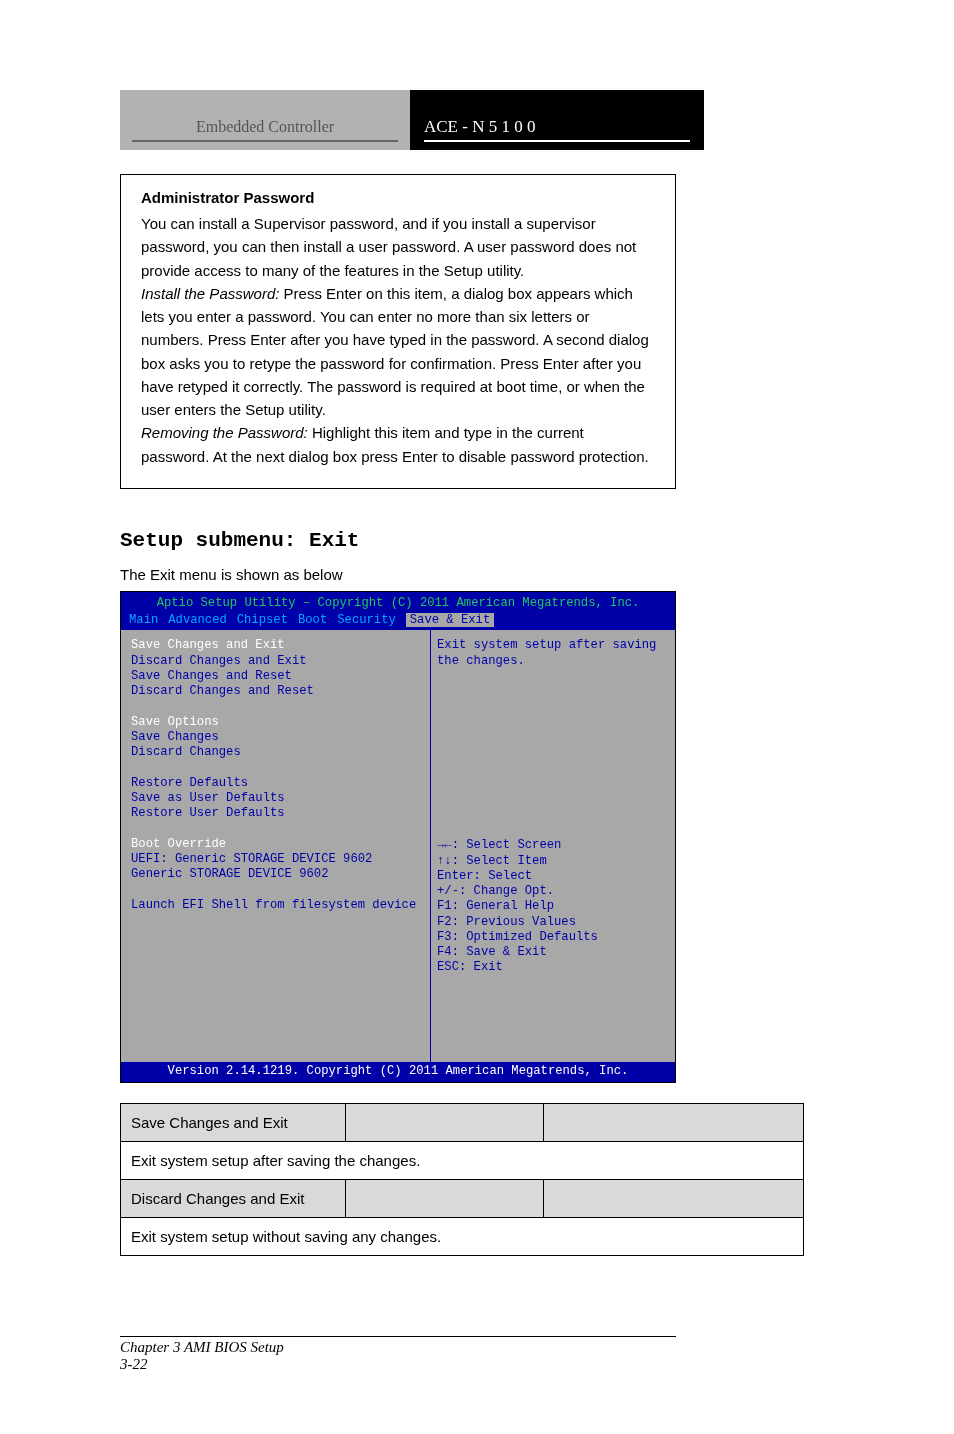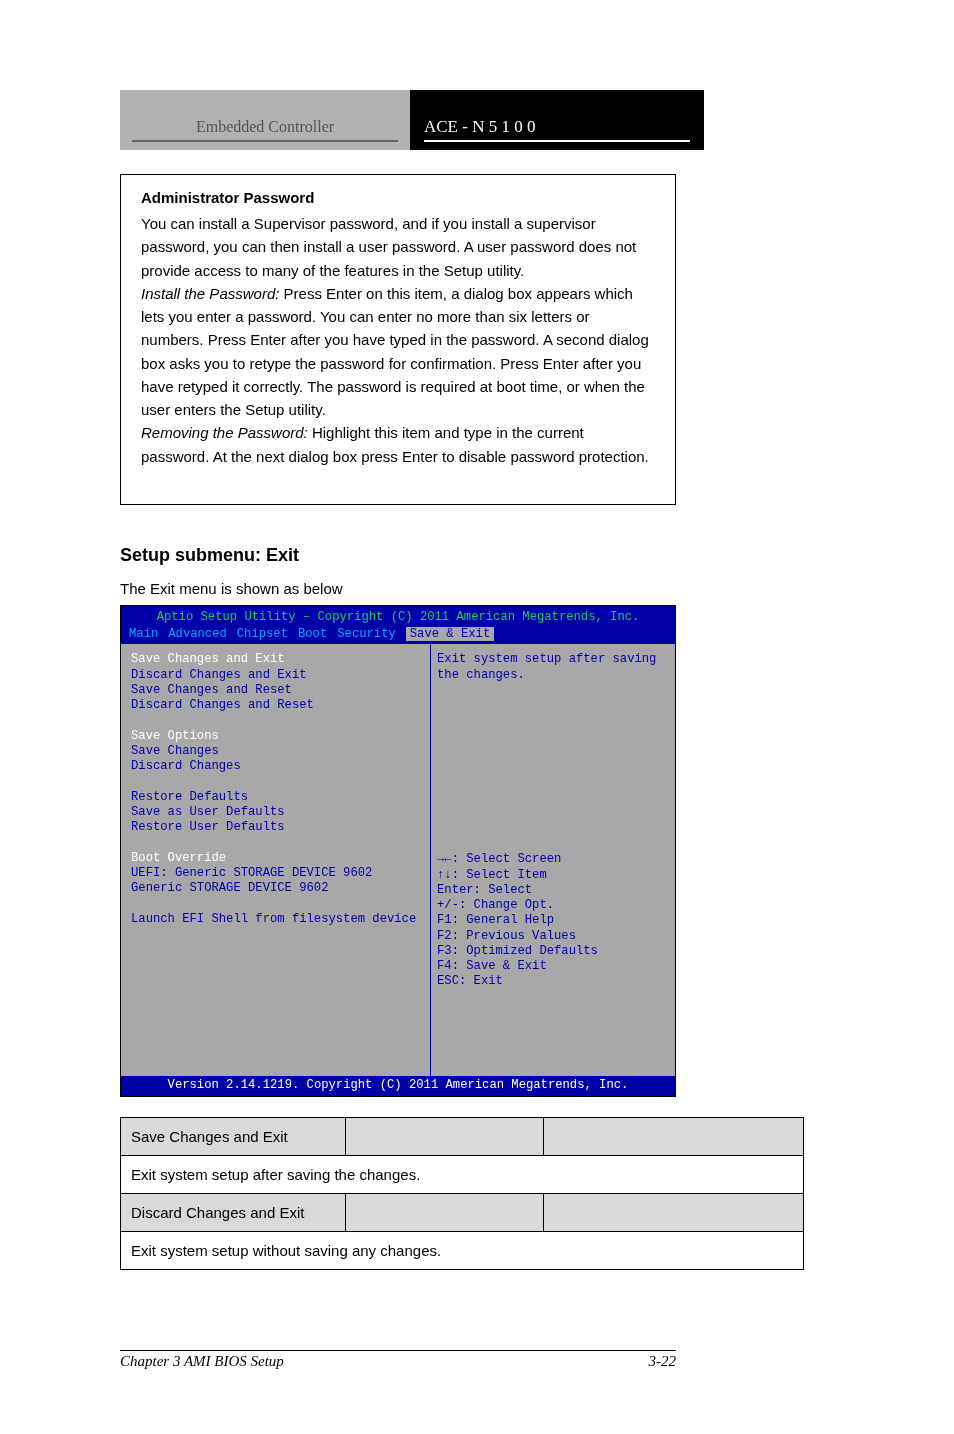--- a/index.html
+++ b/index.html
@@ -52,37 +52,37 @@
     border-bottom: 2px solid #fff;
     height: 26px;
     display: flex;
     align-items: center;
     font-family: "Times New Roman", serif;
     font-size: 17px;
   }
   .info-box {
     margin: 0 150px 0 120px;
     border: 1.5px solid #000;
-    padding: 14px 20px 36px 20px;
+    padding: 14px 20px 20px 20px;
     font-family: Arial, sans-serif;
   }
   .info-title {
     font-weight: bold;
     font-size: 15px;
     margin-bottom: 6px;
   }
   .info-body {
     font-size: 15px;
     line-height: 1.55;
   }
   .section-title {
     margin: 40px 0 0 120px;
-    font-family: Liberation Sans, sans-serif;
+    font-family: Liberation Mono, monospace;
     font-weight: bold;
-    font-size: 18px;
+    font-size: 21px;
     color: #000;
   }
   .section-sub {
     margin: 14px 0 8px 120px;
     font-family: Arial, sans-serif;
     font-size: 15px;
   }
   
   .bios {
     margin: 6px 150px 0 120px;
@@ -160,20 +160,21 @@
   }
   .page-foot {
     margin: 80px 150px 0 120px;
     border-top: 1px solid #000;
     display: flex;
     justify-content: space-between;
     font-family: "Times New Roman", serif;
     font-style: italic;
     font-size: 15px;
     padding-top: 2px;
+    flex-direction: column;
   }
 </style>
 </head>
 <body>
 
 <div class="page">
 
   <div class="header-band">
     <div class="header-left">
       <div class="header-left-inner">Embedded Controller</div>

